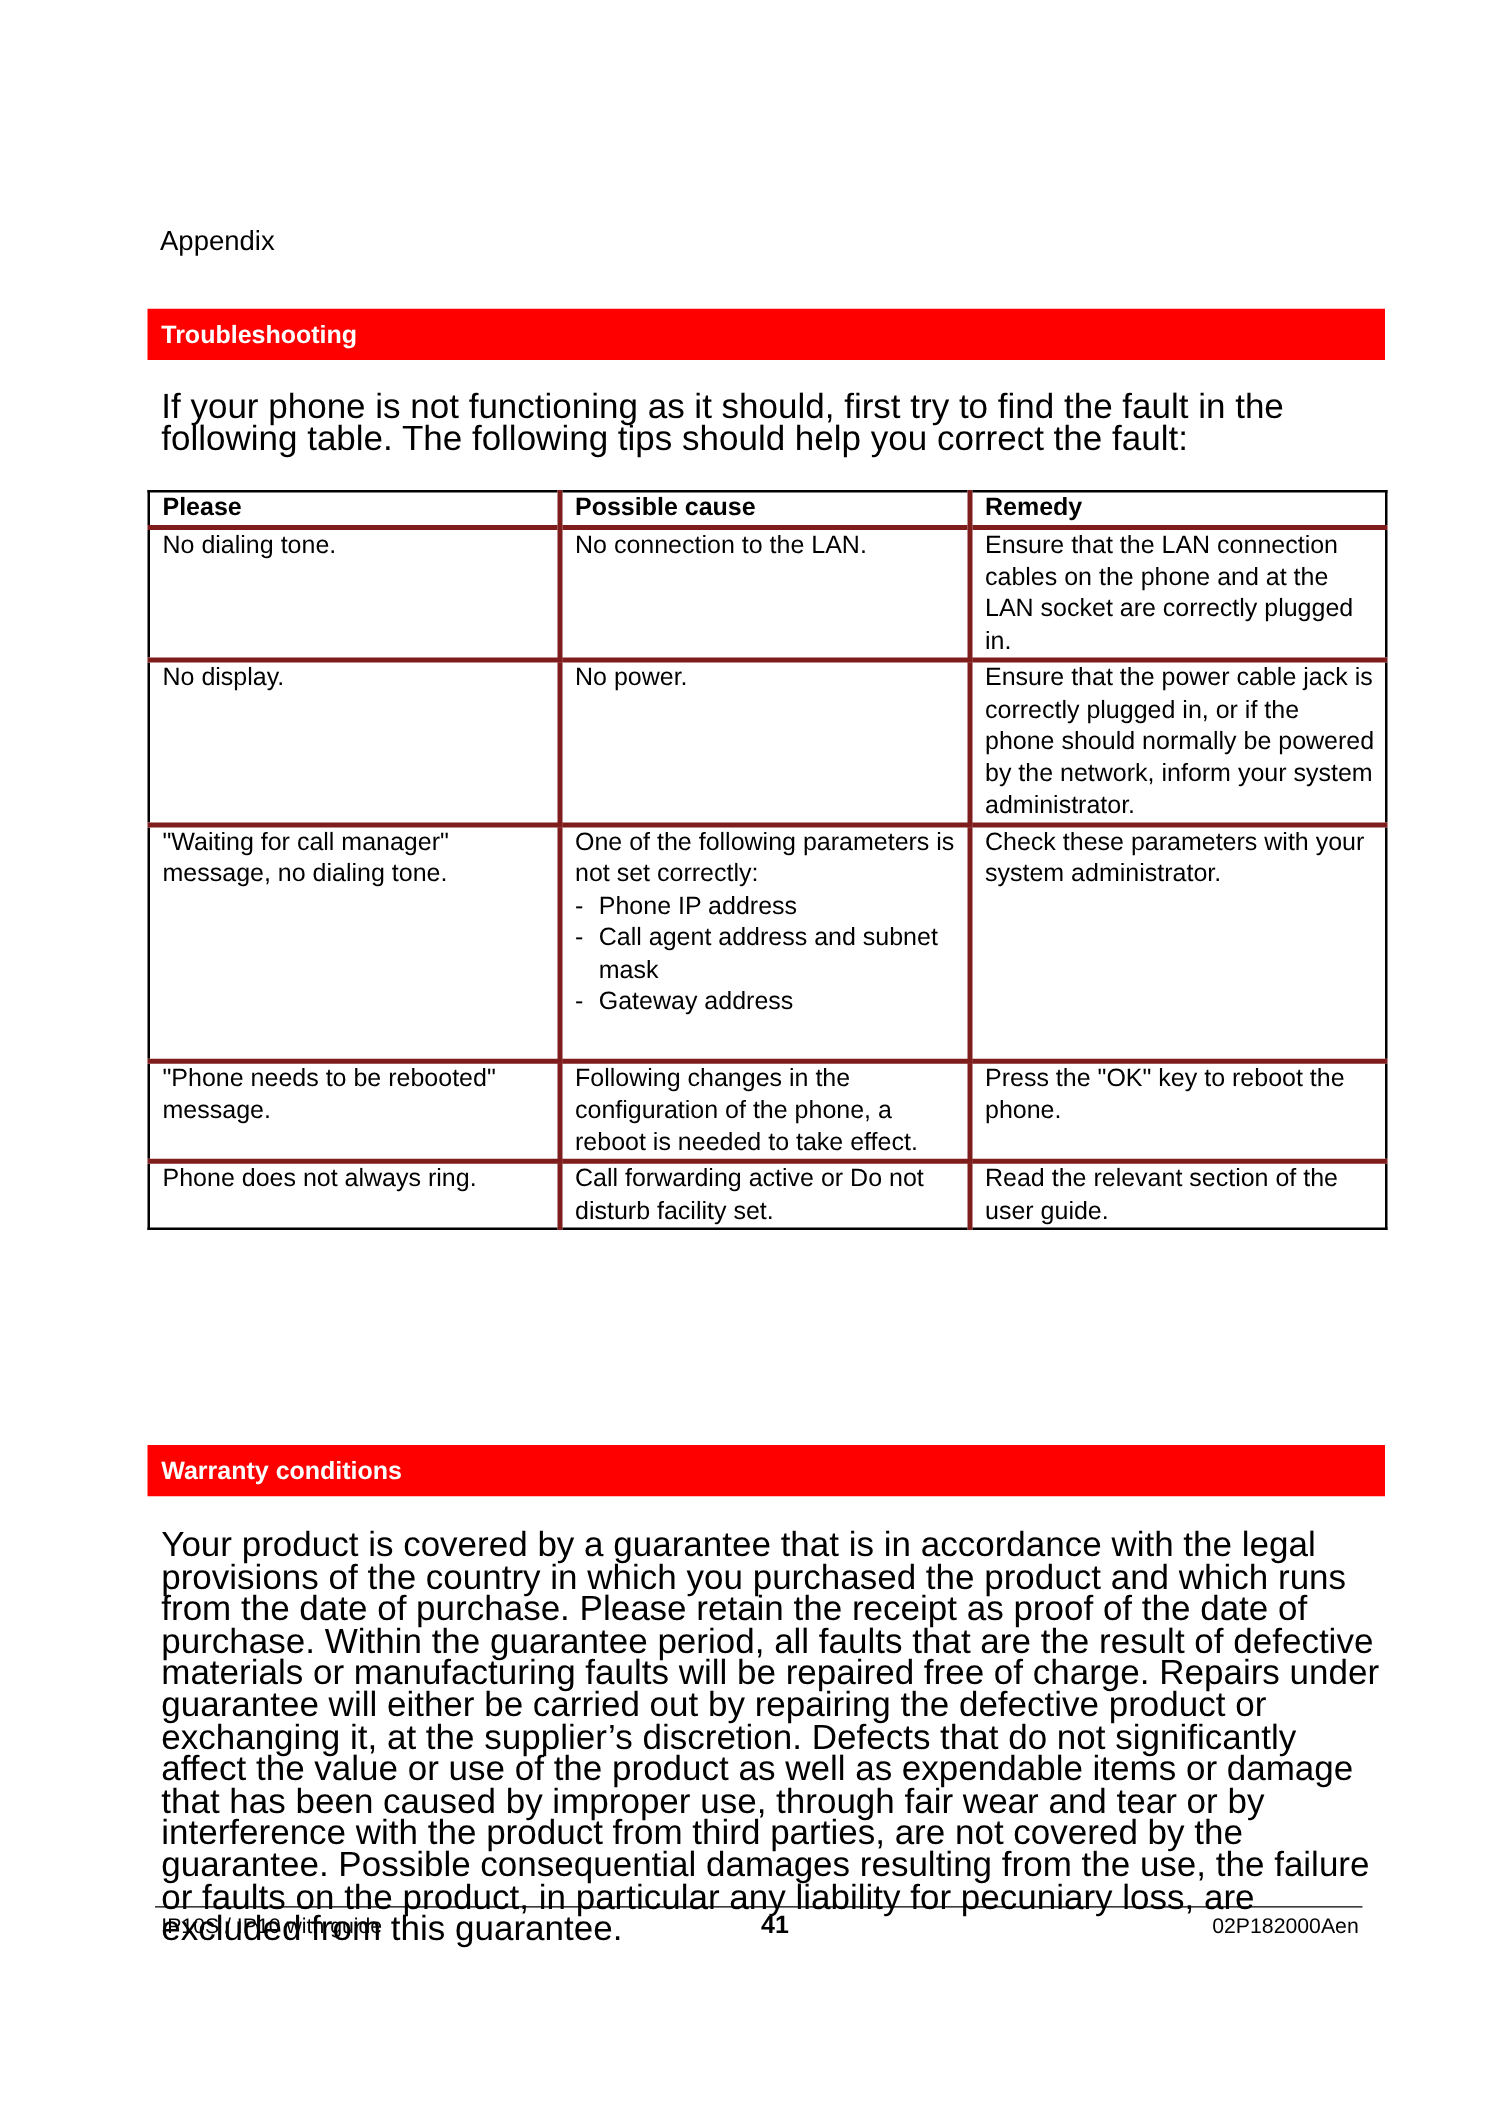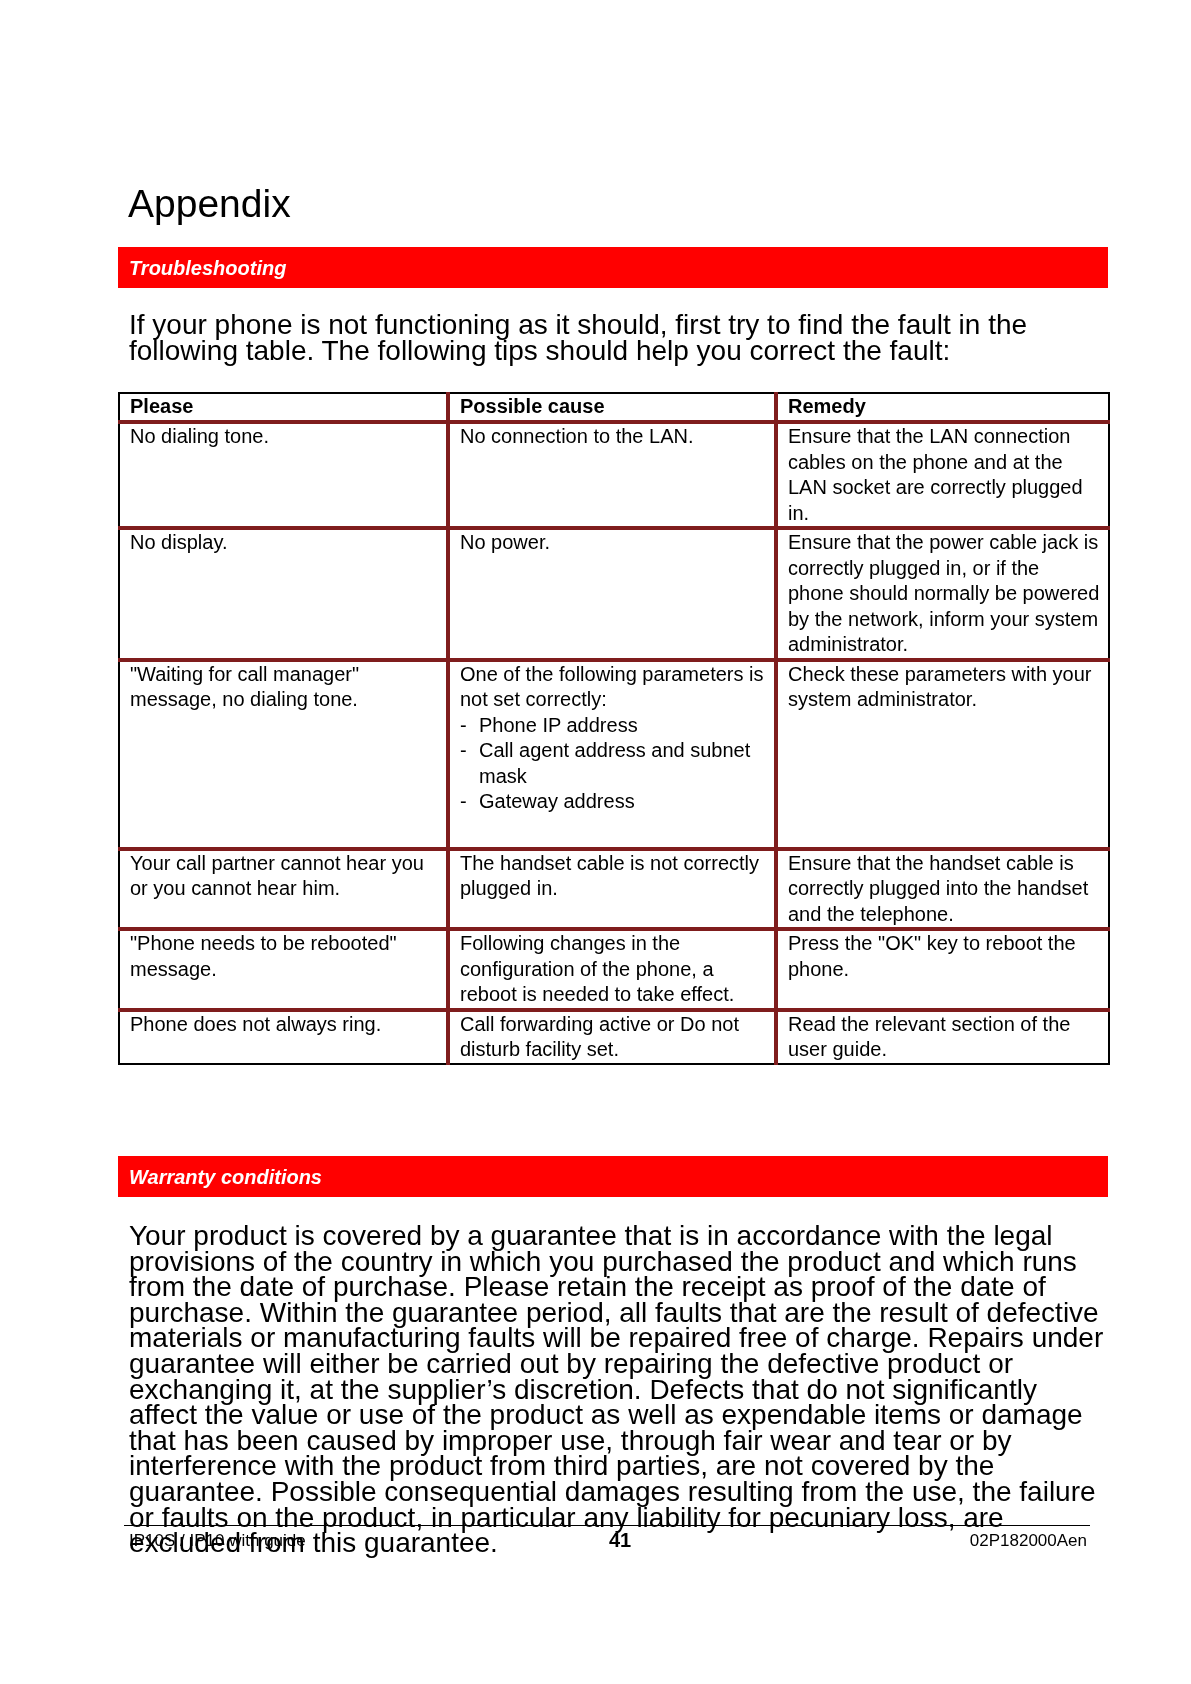--- a/index.html
+++ b/index.html
@@ -2,24 +2,24 @@
 <html><head>
 <meta charset="utf-8">
 <style>
   html, body { margin: 0; padding: 0; background: #ffffff; }
   body {
     width: 1191px; height: 1684px; position: relative; overflow: hidden;
     font-family: "Liberation Sans", sans-serif; color: #000;
   }
   .abs { position: absolute; }
   .title {
-    left: 128px; top: 158px; font-size: 39px; line-height: 40px; font-weight: normal;
+    left: 128px; top: 158px; font-size: 22px; line-height: 40px; font-weight: normal;
   }
   .bar {
-    left: 118px; width: 990px; height: 41px; background: #ff0000; font-style: italic;
+    left: 118px; width: 990px; height: 41px; background: #ff0000;
   }
   .bar span {
     position: absolute; left: 11px; top: 9px; color: #fff; font-weight: bold;
     font-size: 20px; line-height: 24px;
   }
   .para {
     left: 129px; width: 975px; font-size: 28px; line-height: 25.6px;
   }
   table.ts {
     position: absolute; left: 118px; top: 392px; width: 990px;
@@ -86,25 +86,20 @@
         <div>One of the following parameters is not set correctly:</div>
         <ul class="causes">
           <li>Phone IP address</li>
           <li>Call agent address and subnet mask</li>
           <li>Gateway address</li>
         </ul>
       </td>
       <td>Check these parameters with your system administrator.</td>
     </tr>
     <tr style="height:78px;">
-      <td>Your call partner cannot hear you or you cannot hear him.</td>
-      <td>The handset cable is not correctly plugged in.</td>
-      <td>Ensure that the handset cable is correctly plugged into the handset and the telephone.</td>
-    </tr>
-    <tr style="height:78px;">
       <td>"Phone needs to be rebooted" message.</td>
       <td>Following changes in the configuration of the phone, a reboot is needed to take effect.</td>
       <td>Press the "OK" key to reboot the phone.</td>
     </tr>
     <tr style="height:53px;">
       <td>Phone does not always ring.</td>
       <td>Call forwarding active or Do not disturb facility set.</td>
       <td>Read the relevant section of the user guide.</td>
     </tr>
   </tbody>

